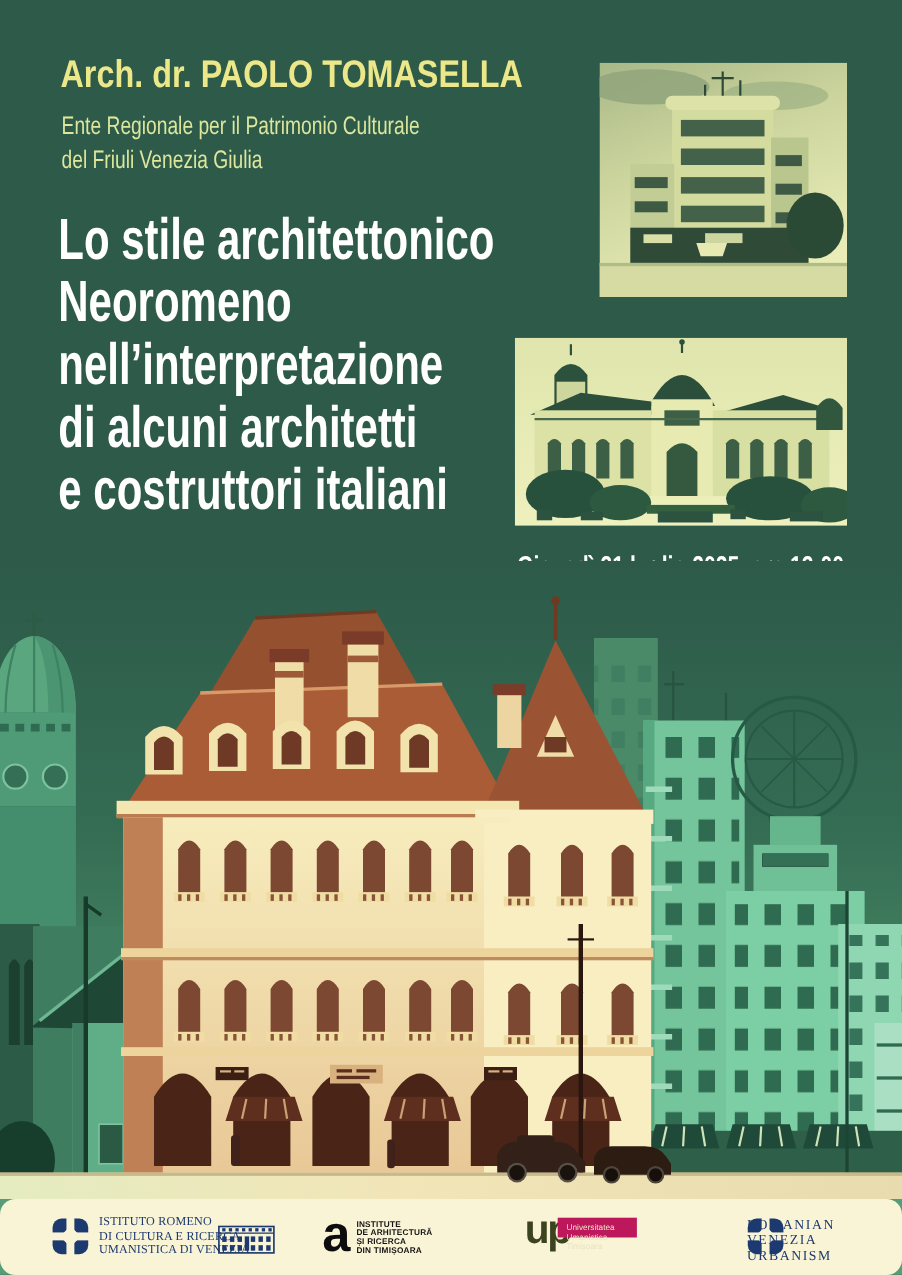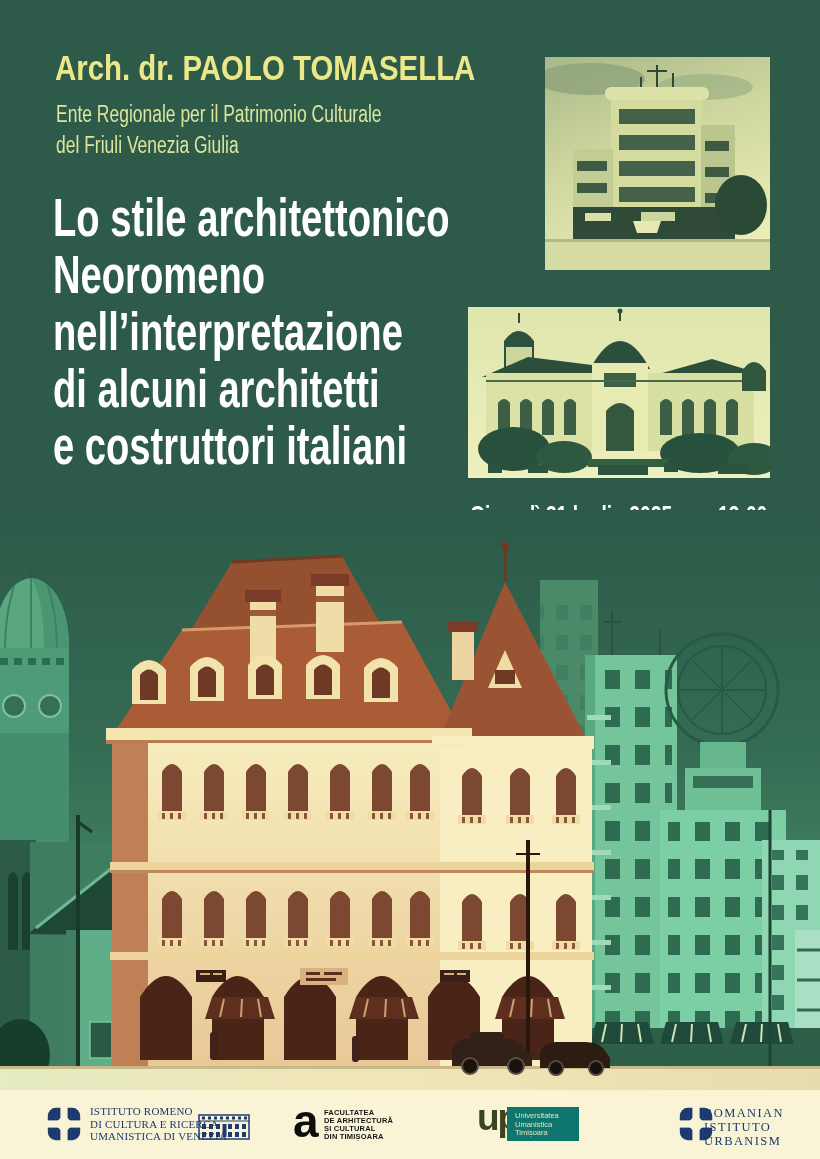--- a/index.html
+++ b/index.html
@@ -40,32 +40,32 @@
     transform:scaleX(0.80);transform-origin:left top;white-space:nowrap;
   }
 
   
   .photo1{left:545px;top:57px;width:225px;height:213px;}
   .photo2{left:468px;top:307px;width:302px;height:171px;}
   .montage{left:0;top:510px;width:820px;height:580px;}
 
   
   .footer{
-    left:0;top:1090px;width:820px;height:69px;background:#f9f4d6;
+    left:0;top:1090px;width:820px;height:69px;background:#f9f4d6;border-radius:14px;
   }
   .lg-text-serif{
     font-family:"Liberation Serif",serif;color:#1d3a70;
   }
   .logo1-text{left:90px;top:15px;font-size:11px;line-height:12.5px;letter-spacing:.2px;}
   .logo2-letter{left:293px;top:8px;font-size:46px;line-height:46px;font-weight:bold;color:#0d0d0d;}
   .logo2-text{left:324px;top:19px;font-size:7.5px;line-height:8px;font-weight:bold;color:#151515;letter-spacing:.2px;}
   .logo3-letters{left:477px;top:9px;font-size:37px;line-height:37px;font-weight:bold;color:#3c431f;letter-spacing:-2px;}
-  .logo3-box{left:507px;top:17px;width:72px;height:34px;background:#0f766e;}
+  .logo3-box{left:507px;top:17px;width:72px;height:18px;background:#be185d;}
   .logo3-box-text{padding:5px 0 0 8px;font-size:7.5px;line-height:8.5px;color:#e9e2c2;}
-  .logo4-text{left:704px;top:16px;font-size:12.5px;line-height:14px;letter-spacing:1.4px;}
+  .logo4-text{left:679px;top:16px;font-size:12.5px;line-height:14px;letter-spacing:1.4px;}
 </style>
 </head>
 <body>
 
 <div class="poster">
 
   <div class="abs speaker-name nowrap">Arch. dr. PAOLO TOMASELLA</div>
   <div class="abs affiliation">
     <div>Ente Regionale per il Patrimonio Culturale</div>
     <div>del Friuli Venezia Giulia</div>
@@ -512,23 +512,23 @@
             <rect x="30" y="22" width="4" height="5"></rect>
           <rect x="37" y="22" width="4" height="5"></rect>
             <rect x="44" y="22" width="4" height="5"></rect>
           <rect x="24.5" y="14" width="4" height="13"></rect>
         </g>
       </svg>
     </div>
 
     <div class="abs logo2-letter">a</div>
     <div class="abs logo2-text">
-      <div>FACULTATEA</div>
+      <div>INSTITUTE</div>
       <div>DE ARHITECTURĂ</div>
-      <div>ȘI CULTURAL</div>
+      <div>ȘI RICERCA</div>
       <div>DIN TIMIȘOARA</div>
     </div>
 
     <div class="abs logo3-letters">up</div>
     <div class="abs logo3-box">
       <div class="logo3-box-text">
         <div>Universitatea</div>
         <div>Umanistica</div>
         <div>Timișoara</div>
       </div>
@@ -537,18 +537,18 @@
     <div class="abs" style="left:678px;top:16px;">
       <svg width="36" height="36" viewBox="0 0 40 40">
         <rect x="2" y="2" width="36" height="36" rx="9" fill="#1d3a70"></rect>
         <rect x="16" y="0" width="8" height="40" fill="#f9f4d6"></rect>
         <rect x="0" y="16" width="40" height="8" fill="#f9f4d6"></rect>
         <rect x="12.5" y="12.5" width="15" height="15" transform="rotate(45 20 20)" fill="#f9f4d6"></rect>
       </svg>
     </div>
     <div class="abs lg-text-serif logo4-text">
       <div>ROMANIAN</div>
-      <div>ISTITUTO</div>
+      <div>VENEZIA</div>
       <div>URBANISM</div>
     </div>
   </div>
 
 </div>
 
 </body></html>

